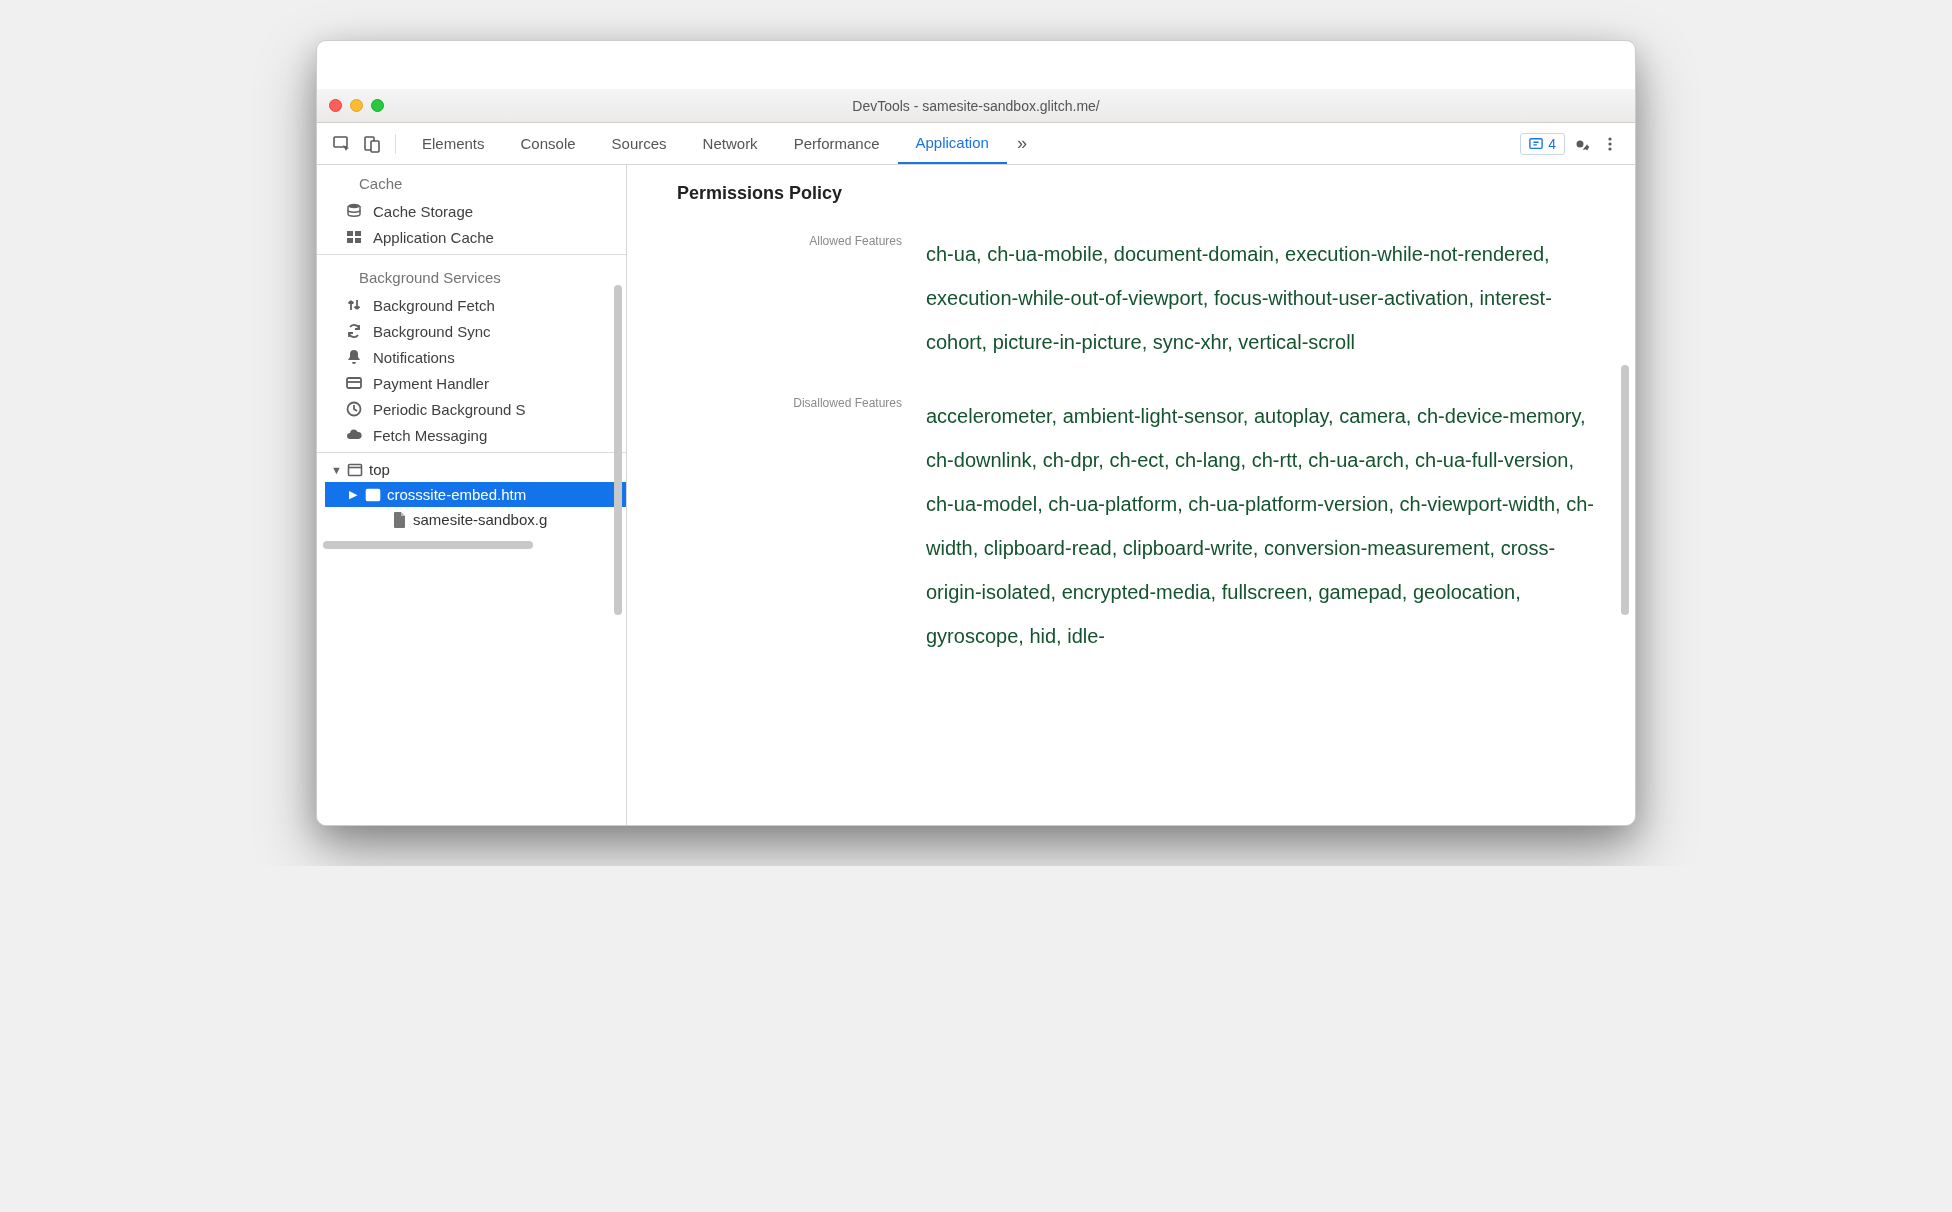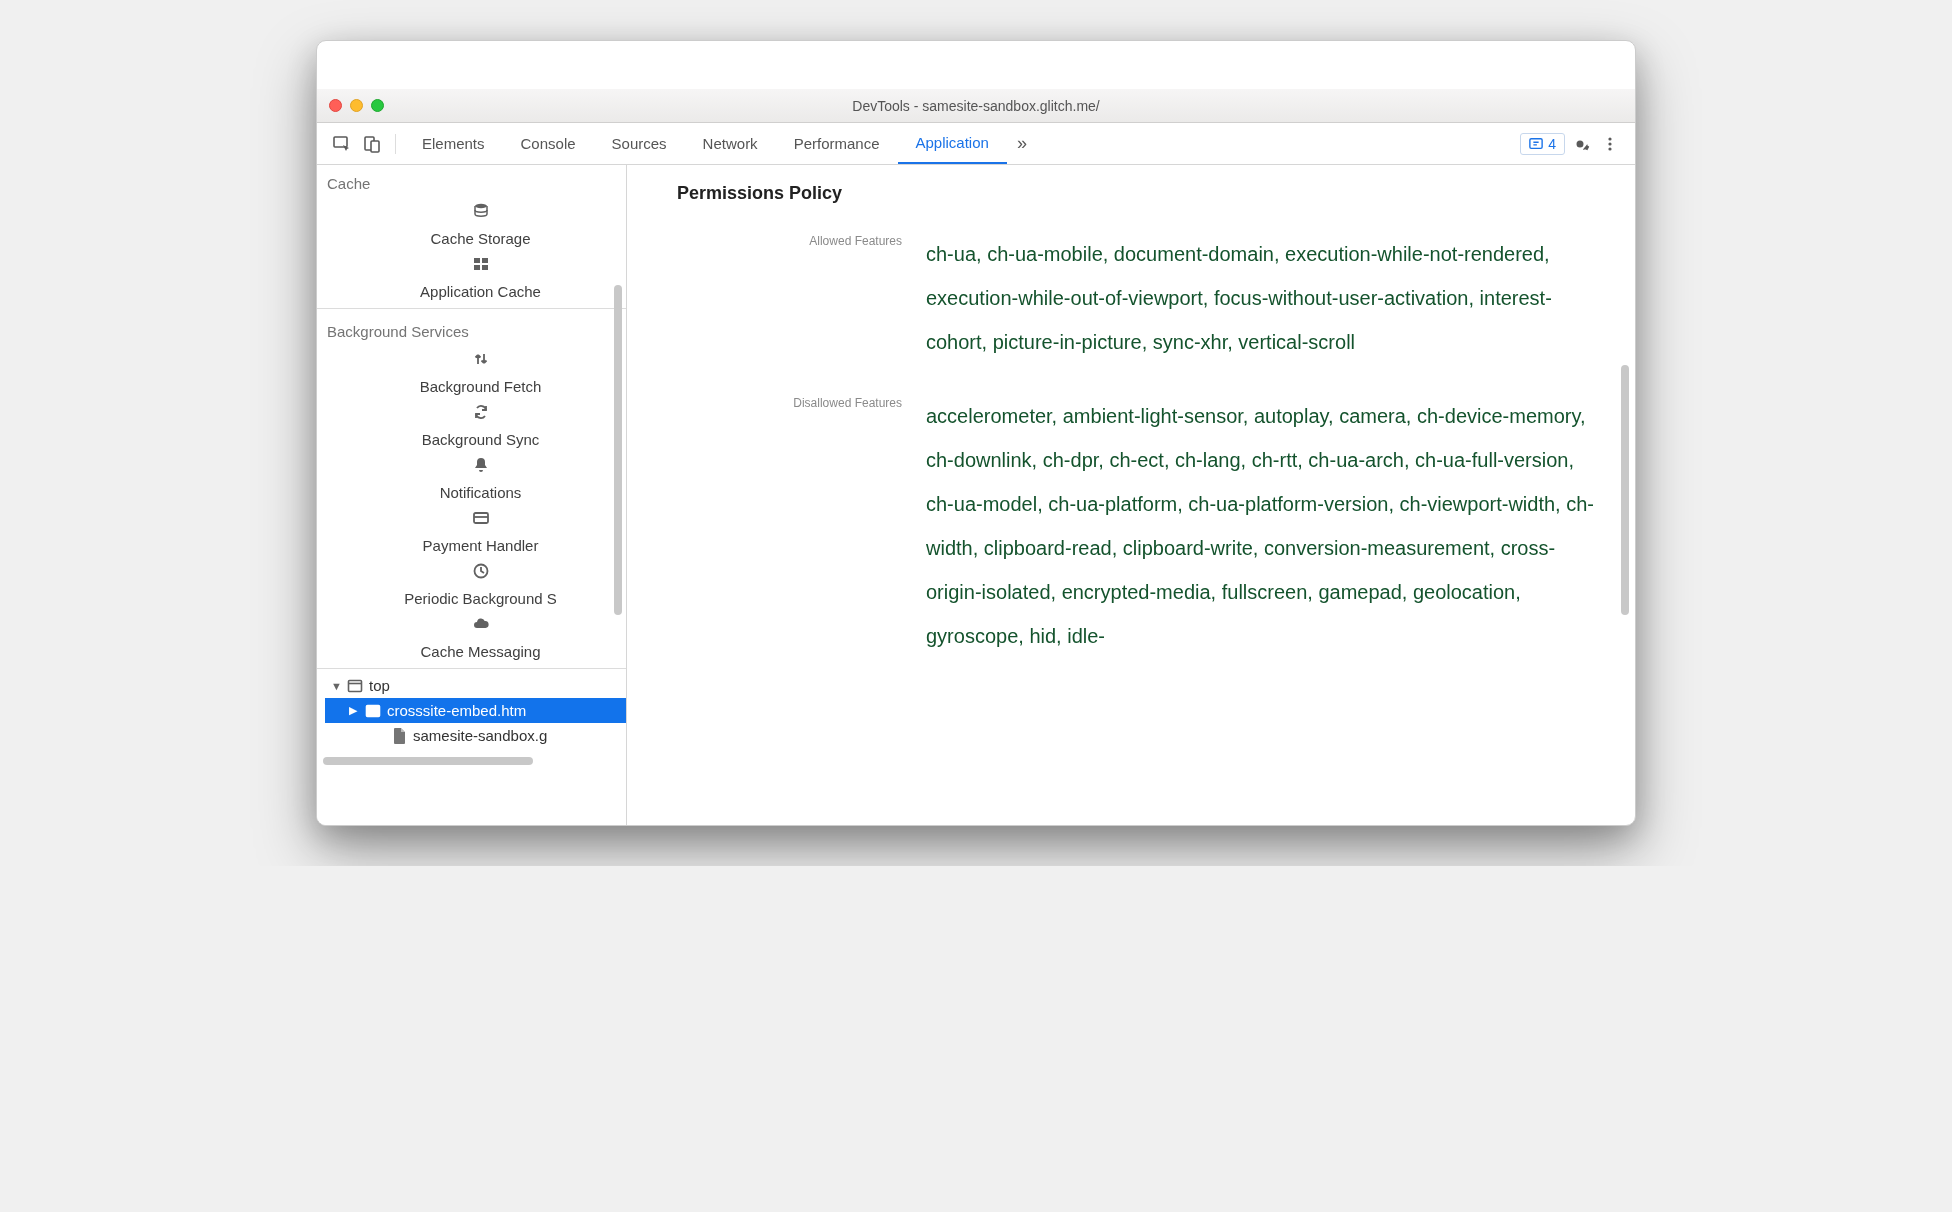--- a/index.html
+++ b/index.html
@@ -61,27 +61,26 @@
     display:flex; align-items:center; gap:5px;
     border:1px solid #c7d7ec; background:#fff; color:#1a73e8;
     padding:2px 8px; border-radius:3px; font-size:14px;
   }
   .content { display:flex; height: 660px; }
   .sidebar {
     width: 310px; border-right:1px solid #d6d6d6;
     overflow-y: auto; overflow-x: hidden; position:relative;
     background:#fff;
   }
-  .section-header { font-size:15px; color:#747474; padding:10px 10px 6px 10px; }
+  .section-header { font-size:15px; color:#747474; padding:10px 10px 6px 10px;margin-left:32px; }
   .section-divider { height:1px; background:#dcdcdc; margin: 4px 0;}
   .sidebar-item {
     display:flex; align-items:center; gap:10px;
     padding: 4px 10px 4px 28px; color:#404040; font-size:15px;
     white-space:nowrap;
-    flex-direction:column;
   }
   .sidebar-item .ic { width:18px; height:18px; display:flex; align-items:center; justify-content:center; color:#616161; flex-shrink:0;}
   .tree { padding-left: 8px; }
   .tree-row { display:flex; align-items:center; gap:6px; padding:4px 6px; font-size:15px; color:#333; white-space:nowrap; }
   .tree-row.selected { background:#1273eb; color:#fff; }
   .tree-row.selected .ic svg { stroke:#fff; fill:#fff; }
   .disclosure { width:10px; display:inline-block; color:#666; font-size:11px; }
   .tree-row.selected .disclosure { color:#fff; }
   .tree-row.depth0 { padding-left: 6px; }
   .tree-row.depth1 { padding-left: 24px; }
@@ -232,21 +231,21 @@
             </svg>
           </span>
         <span>Periodic Background S</span>
       </div>
       <div class="sidebar-item">
         <span class="ic">
             <svg width="18" height="18" viewBox="0 0 18 18" fill="#616161">
               <path d="M13.5 13H5a3 3 0 010-6 4 4 0 017.7-1A3 3 0 0113.5 13z"></path>
             </svg>
           </span>
-        <span>Cache Messaging</span>
+        <span>Fetch Messaging</span>
       </div>
 
       <div class="section-divider"></div>
 
       <div class="tree">
         <div class="tree-row depth0">
           <span class="disclosure">▼</span>
           <span class="ic">
               <svg width="16" height="16" viewBox="0 0 16 16" fill="none" stroke="#616161" stroke-width="1.6">
                 <rect x="1.5" y="2.5" width="13" height="11" rx="1"></rect>

